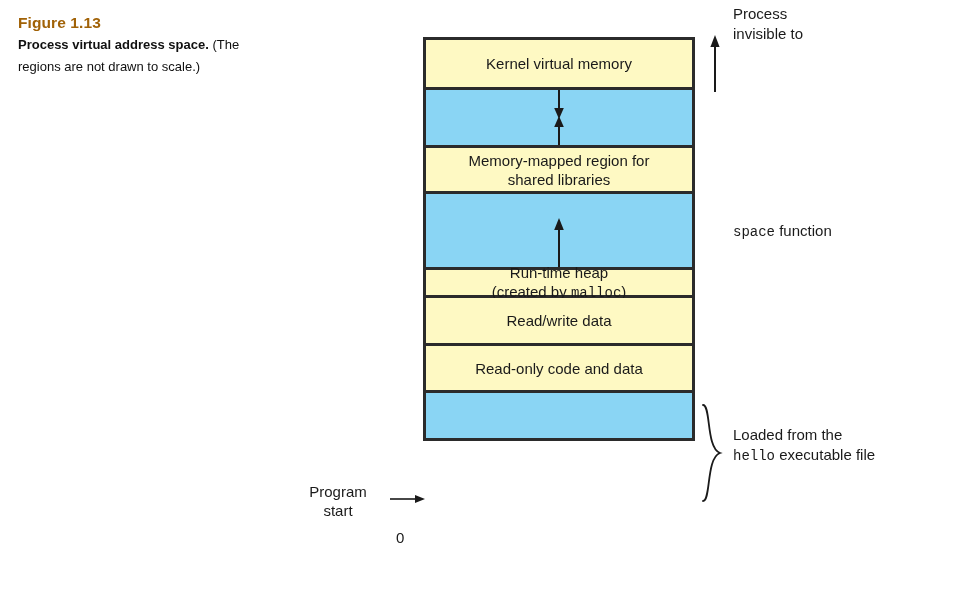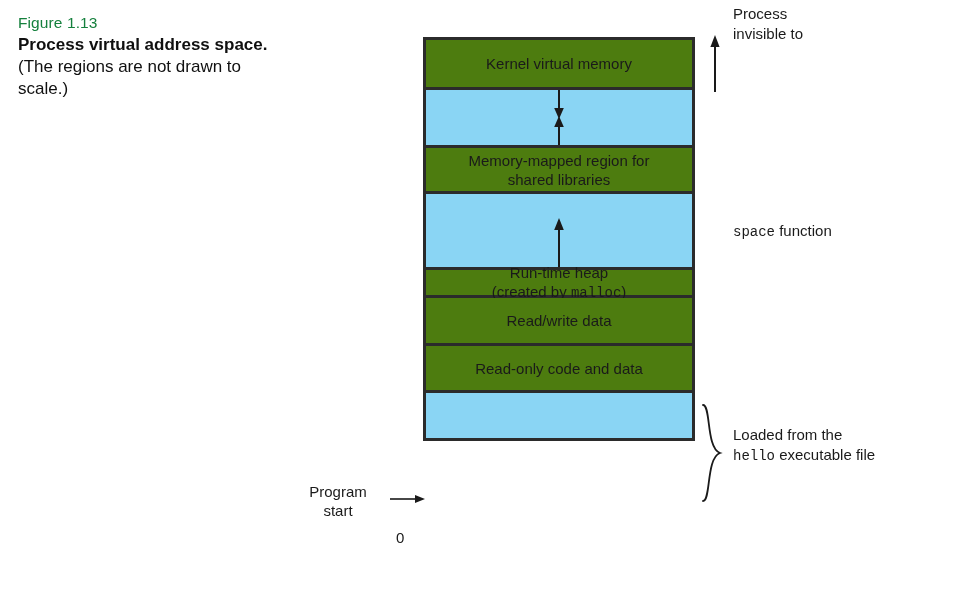--- a/index.html
+++ b/index.html
@@ -17,28 +17,28 @@
   }
 
   
   #caption-block {
     position: absolute;
     left: 18px;
     top: 12px;
     width: 250px;
   }
   #figure-number {
-    color: #15803d;
-    font-weight: normal;
+    color: #a16207;
+    font-weight: bold;
     font-size: 15.5px;
     line-height: 21px;
     letter-spacing: 0.1px;
   }
   #figure-caption {
-    font-size: 17px;
+    font-size: 13px;
     line-height: 22px;
     color: #101010;
     margin-top: 1px;
   }
   #figure-caption .cap-bold {
     font-weight: bold;
   }
 
   
   #diagram {
@@ -57,21 +57,21 @@
     align-items: center;
     justify-content: center;
     text-align: center;
     font-size: 15px;
     line-height: 19px;
     color: #1a1a1a;
   }
   .region:last-child {
     border-bottom: none;
   }
-  .region.gray  { background: #4d7c0f; }
+  .region.gray  { background: #fef9c3; }
   .region.blue  { background: #8ad5f4; }
   .region .label { padding: 0 6px; }
   .mono {
     font-family: "Liberation Mono", "DejaVu Sans Mono", monospace;
     font-size: 14px;
   }
 
   
   .gap-arrow {
     position: absolute;

